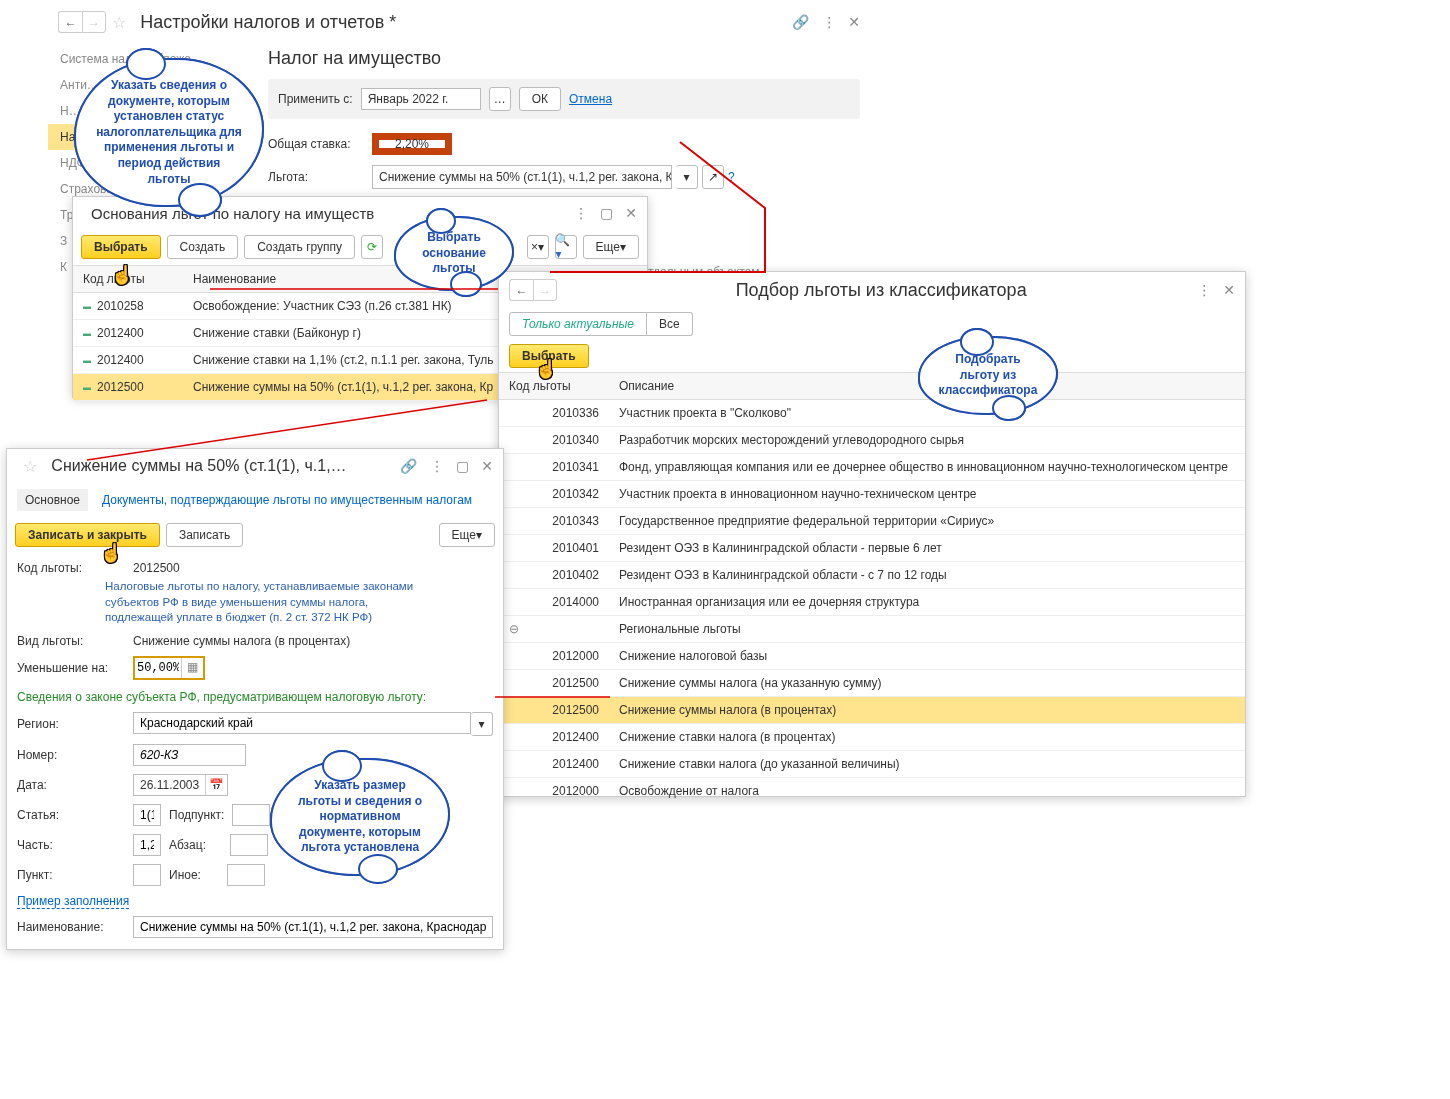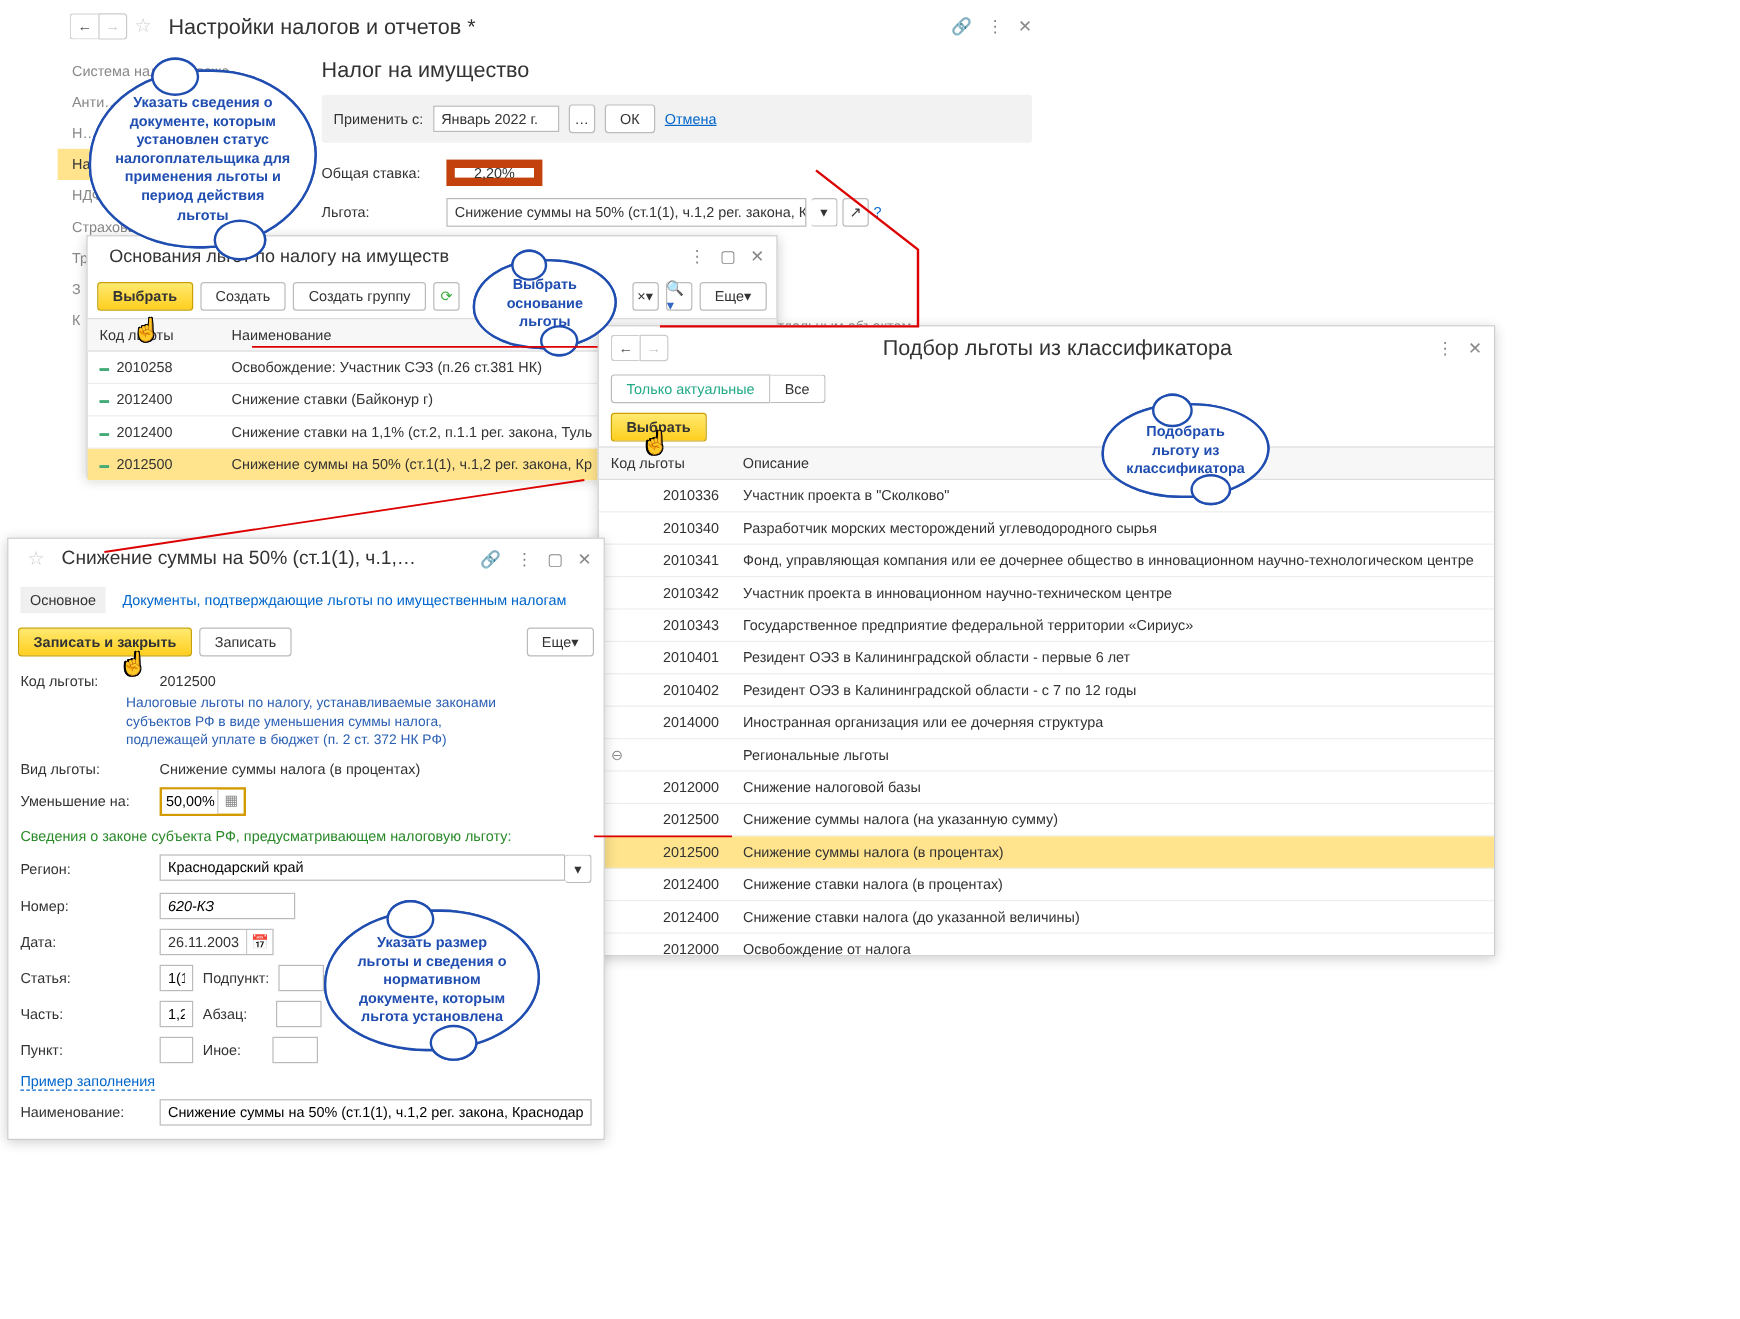--- a/index.html
+++ b/index.html
@@ -163,21 +163,21 @@
       <div class="item">НДФЛ</div>
       <div class="item">Страховые взносы</div>
       <div class="item">Тр</div>
       <div class="item">З</div>
       <div class="item">К</div>
     </div>
     <div class="main-pane">
       <div class="h2">Налог на имущество</div>
       <div class="apply-box">
         <span>Применить с:</span>
-        <input class="txt-input" style="width: 105px;" value="Январь 2022 г.">
+        <input class="txt-input" style="width: 120px;" value="Январь 2022 г.">
         <span class="btn small">…</span>
         <span class="btn">ОК</span>
         <span class="link" style="text-decoration:underline;">Отмена</span>
       </div>
       <div class="form-row">
         <span class="lbl">Общая ставка:</span>
         <span class="rate-box">2,20%</span>
       </div>
       <div class="form-row">
         <span class="lbl">Льгота:</span>
@@ -265,21 +265,21 @@
   <div class="titlebar">
     <span class="nav-btn">←</span>
     <span class="nav-btn" style="color:#ccc;">→</span>
     <span class="title" style="text-align:center;">Подбор льготы из классификатора</span>
     <div class="right-icons">
       <span>⋮</span>
       <span>✕</span>
     </div>
   </div>
   <div style="padding:4px 10px; display:flex; gap:0;">
-    <span class="btn" style="color:#2a8; border-radius:3px 0 0 3px;">Только актуальные</span>
+    <span class="btn" style="color:#2a8; border-radius:3px 0 0 3px;font-style:italic;">Только актуальные</span>
     <span class="btn" style="border-radius:0 3px 3px 0; border-left:none;">Все</span>
   </div>
   <div style="padding:4px 10px;">
     <span class="btn yellow">Выбрать</span>
   </div>
   <div class="grid-header">
     <div class="col-code">Код льготы</div>
     <div class="col-name">Описание</div>
   </div>
   <div style="overflow-y:auto; height:400px;">
@@ -375,21 +375,21 @@
       <span>2012500</span>
     </div>
     <div class="blue-desc" style="margin-left:88px; margin-top:-4px; margin-bottom:8px; width:330px;">Налоговые льготы по налогу, устанавливаемые законами субъектов РФ в виде уменьшения суммы налога, подлежащей уплате в бюджет (п. 2 ст. 372 НК РФ)</div>
     <div class="prop-row">
       <span class="plbl">Вид льготы:</span>
       <span>Снижение суммы налога (в процентах)</span>
     </div>
     <div class="prop-row">
       <span class="plbl">Уменьшение на:</span>
       <span class="highlight-box" style="display:inline-flex;">
-        <input style="width: 46px; text-align: right; border: none; height: 20px; padding: 2px;" value="50,00%">
+        <input style="width: 46px; text-align: right; border: none; height: 20px; padding: 2px; font-family: Liberation Mono, monospace;" value="50,00%">
         <span style="padding:2px 5px; color:#888; border-left:1px solid #ccc;">▦</span>
       </span>
     </div>
     <div class="green-h">Сведения о законе субъекта РФ, предусматривающем налоговую льготу:</div>
     <div class="prop-row">
       <span class="plbl">Регион:</span>
       <div style="display:flex; flex:1;">
         <input style="flex: 1 1 0%;" value="Краснодарский край">
         <span class="btn small" style="border-left:none;">▾</span>
       </div>

